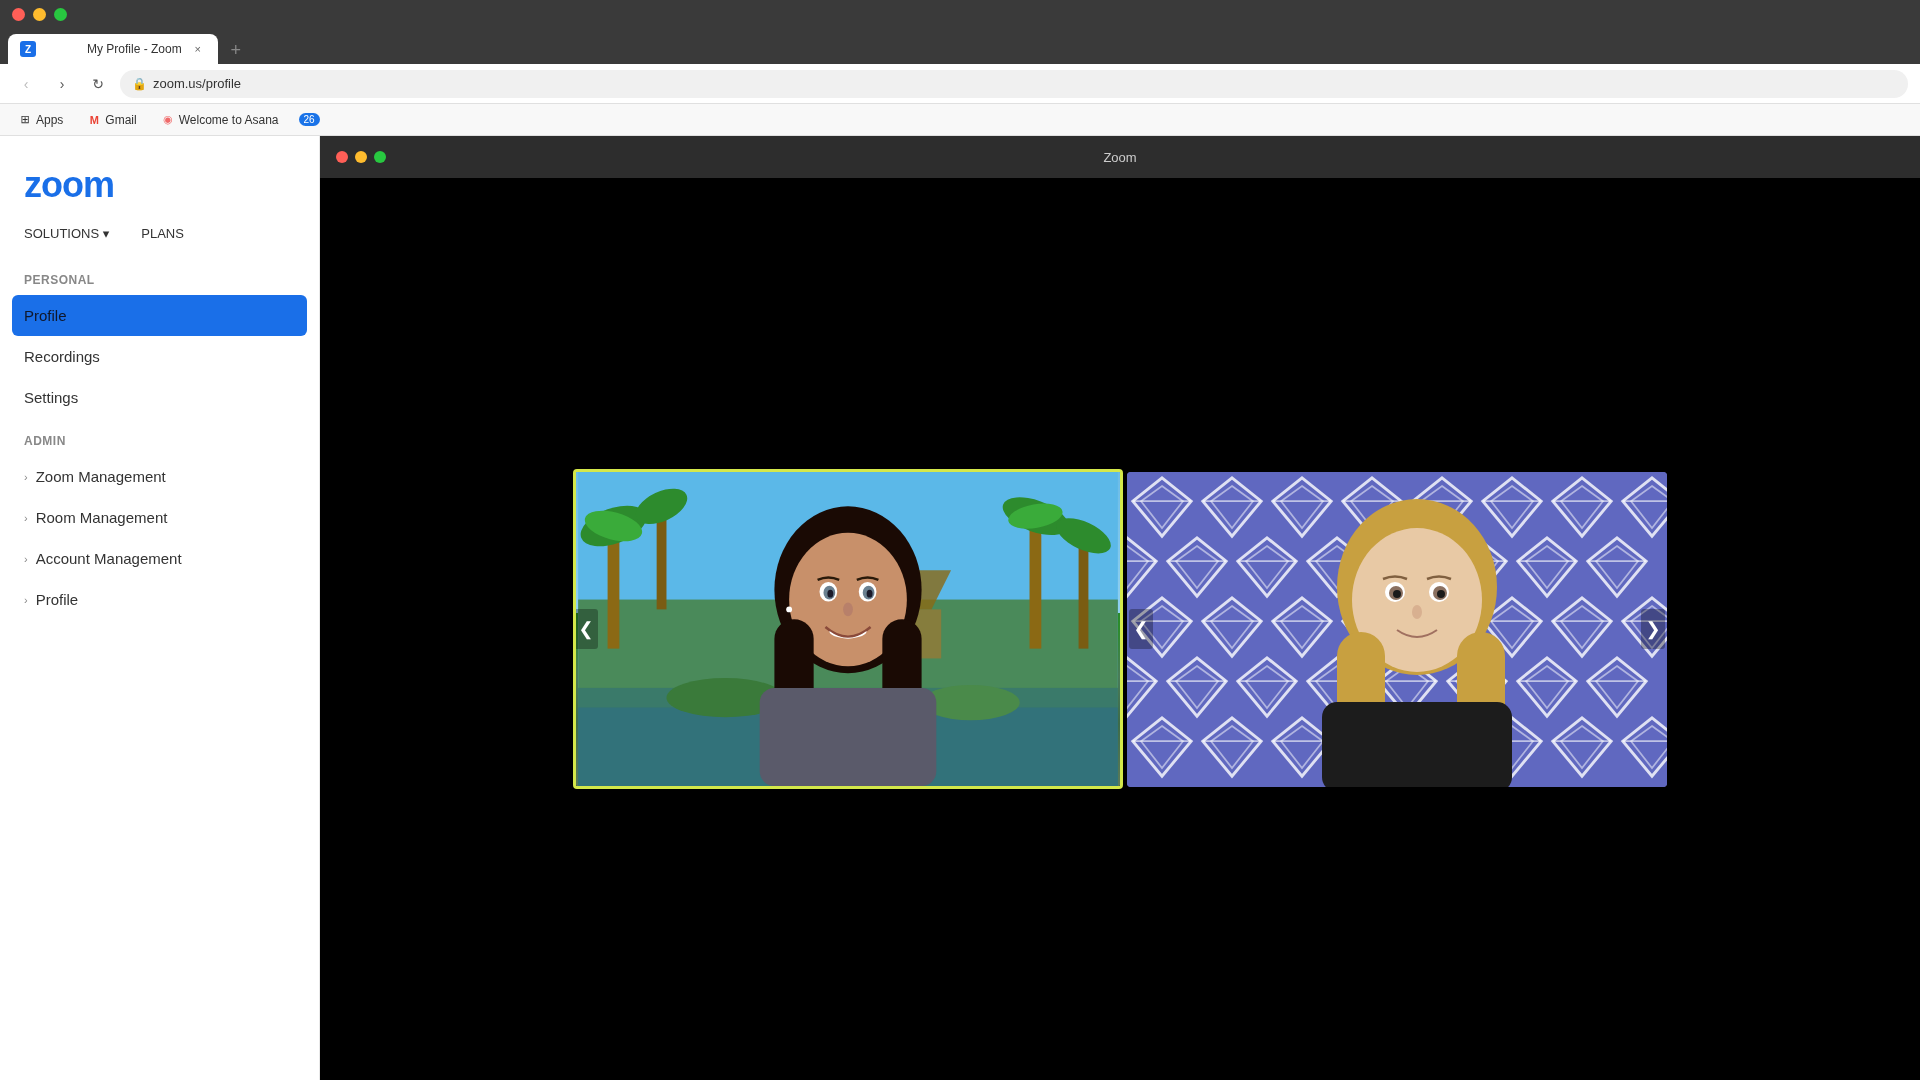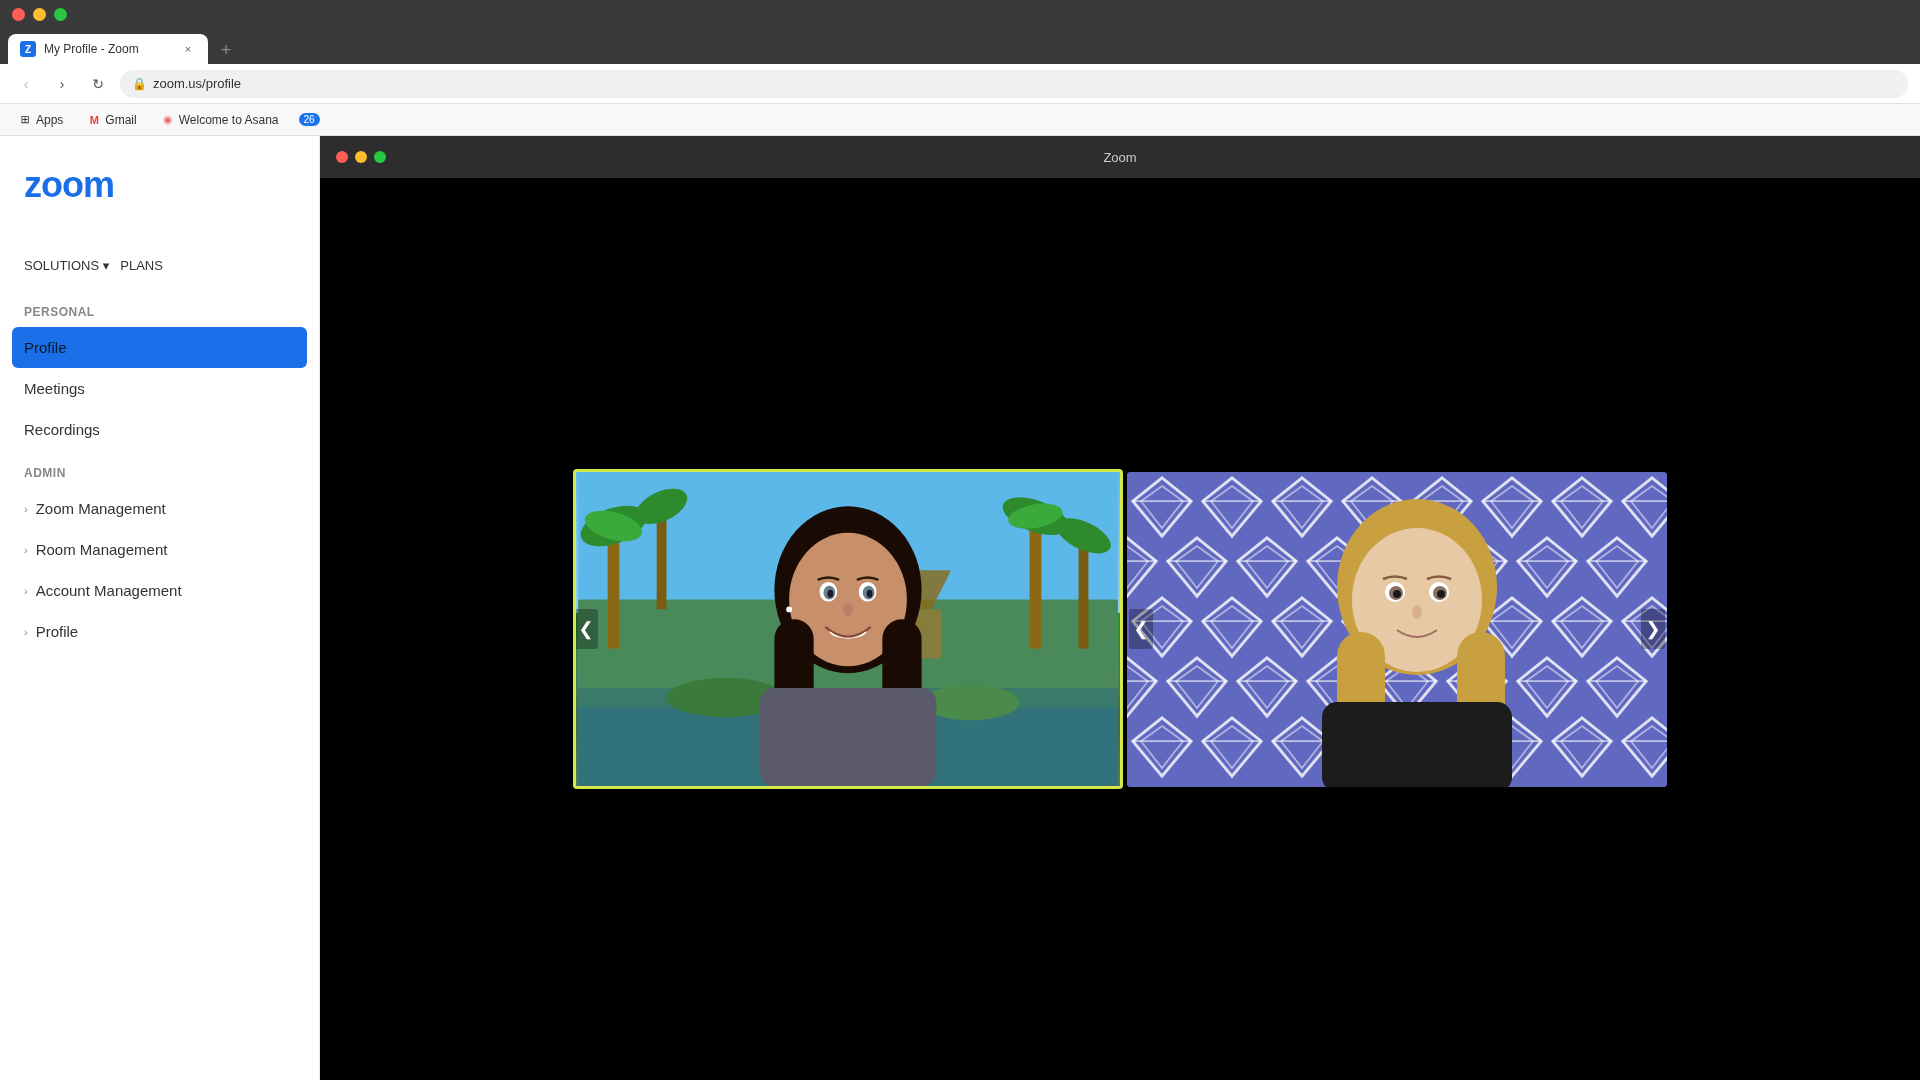--- a/index.html
+++ b/index.html
@@ -9,42 +9,42 @@
     .browser-chrome { background: #3c3c3c; flex-shrink: 0; }
     .browser-titlebar { height: 28px; background: #3a3a3a; display: flex; align-items: center; padding: 0 12px; gap: 8px; }
     .window-btn { width: 13px; height: 13px; border-radius: 50%; cursor: pointer; }
     .btn-close { background: #ff5f57; }
     .btn-min { background: #febc2e; }
     .btn-max { background: #28c840; }
 
     .browser-tabs { height: 36px; background: #3a3a3a; display: flex; align-items: flex-end; padding: 0 8px; }
     .tab { height: 30px; background: #ffffff; border-radius: 8px 8px 0 0; display: flex; align-items: center; padding: 0 12px; gap: 8px; font-size: 13px; color: #333; min-width: 200px; max-width: 240px; }
     .tab-favicon { width: 16px; height: 16px; background: #1a6fe8; border-radius: 3px; display: flex; align-items: center; justify-content: center; color: white; font-size: 10px; font-weight: bold; flex-shrink: 0; }
-    .tab-title { flex: 1; overflow: hidden; text-overflow: ellipsis; white-space: nowrap; font-size: 12px; }
+    .tab-title { flex: 1; overflow: hidden; text-overflow: ellipsis; white-space: nowrap; font-size: 12px; margin-left: 43px; }
     .tab-close { width: 16px; height: 16px; border-radius: 50%; display: flex; align-items: center; justify-content: center; font-size: 11px; color: #666; cursor: pointer; flex-shrink: 0; }
     .tab-new { width: 28px; height: 28px; display: flex; align-items: center; justify-content: center; color: #888; font-size: 18px; cursor: pointer; margin-left: 4px; }
 
     .browser-navbar { height: 40px; background: #ffffff; display: flex; align-items: center; padding: 0 12px; gap: 8px; border-bottom: 1px solid #e0e0e0; }
     .nav-btn { width: 28px; height: 28px; border-radius: 50%; display: flex; align-items: center; justify-content: center; color: #555; font-size: 14px; cursor: pointer; }
     .nav-btn.disabled { color: #bbb; cursor: default; }
     .address-bar { flex: 1; height: 28px; border-radius: 14px; background: #f0f0f0; display: flex; align-items: center; padding: 0 12px; gap: 6px; font-size: 13px; color: #333; }
     .address-lock { color: #555; font-size: 12px; }
     .bookmarks-bar { height: 32px; background: #f8f8f8; display: flex; align-items: center; padding: 0 12px; gap: 12px; border-bottom: 1px solid #e0e0e0; font-size: 12px; color: #333; }
     .bookmark-item { display: flex; align-items: center; gap: 4px; cursor: pointer; padding: 2px 6px; border-radius: 4px; }
     .bookmark-icon { width: 14px; height: 14px; display: flex; align-items: center; justify-content: center; font-size: 11px; }
     .bookmark-badge { background: #1a73e8; color: white; font-size: 10px; border-radius: 8px; padding: 1px 5px; margin-left: 16px; }
 
     
     .main-area { flex: 1; display: flex; overflow: hidden; }
 
     
     .website-sidebar { width: 320px; background: #ffffff; flex-shrink: 0; display: flex; flex-direction: column; border-right: 1px solid #e8e8e8; overflow-y: auto; }
     .sidebar-logo-area { padding: 28px 24px 20px; }
     .zoom-logo { font-size: 36px; font-weight: 700; color: #1a6fe8; letter-spacing: -1px; }
-    .sidebar-nav-top { padding: 0 24px 16px; display: flex; align-items: center; gap: 11px; font-size: 14px; color: #333; margin-top: 32px; }
+    .sidebar-nav-top { padding: 0 24px 16px; display: flex; align-items: center; gap: 32px; font-size: 14px; color: #333; }
 
     .sidebar-section-label { padding: 16px 24px 8px; font-size: 12px; font-weight: 700; color: #888; letter-spacing: 0.5px; text-transform: uppercase; }
     .sidebar-item { padding: 12px 24px; font-size: 15px; color: #333; cursor: pointer; display: flex; align-items: center; gap: 8px; }
     .sidebar-item.active { background: #1a6fe8; color: #0f172a; border-radius: 6px; margin: 0 12px; padding: 12px 12px; }
     .sidebar-item.expandable { }
     .sidebar-item .chevron { font-size: 11px; color: #888; }
 
     
     .zoom-app { flex: 1; background: #1a1a1a; display: flex; flex-direction: column; position: relative; }
     .zoom-titlebar { height: 42px; background: #2d2d2d; display: flex; align-items: center; padding: 0 16px; gap: 10px; position: relative; }
@@ -136,24 +136,24 @@
       <span style="cursor:pointer; font-size:13px; color:#333; font-weight:500;">SOLUTIONS ▾</span>
       <span style="cursor:pointer; font-size:13px; color:#333; font-weight:500;">PLANS</span>
     </div>
 
     <div class="sidebar-section-label">PERSONAL</div>
 
     <div class="sidebar-item active">
       <span>Profile</span>
     </div>
     <div class="sidebar-item">
-      <span>Meetings</span>
+      <span>Recordings</span>
     </div>
     <div class="sidebar-item">
-      <span>Recordings</span>
+      <span>Settings</span>
     </div>
 
     <div class="sidebar-section-label">ADMIN</div>
 
     <div class="sidebar-item expandable">
       <span class="chevron">›</span>
       <span>Zoom Management</span>
     </div>
     <div class="sidebar-item expandable">
       <span class="chevron">›</span>

